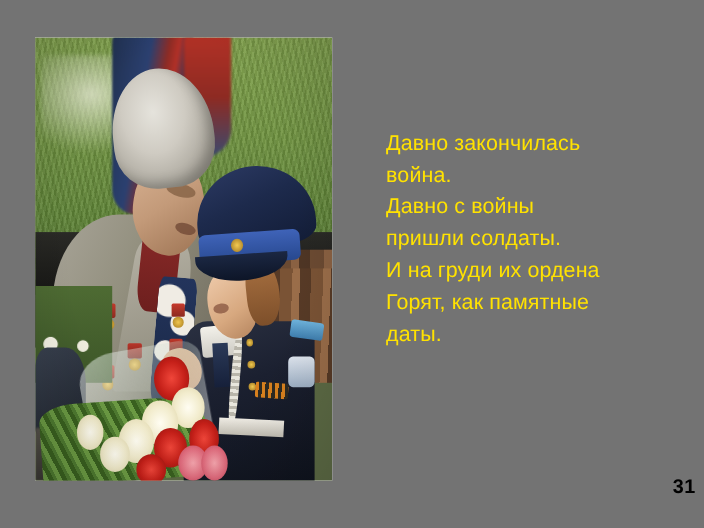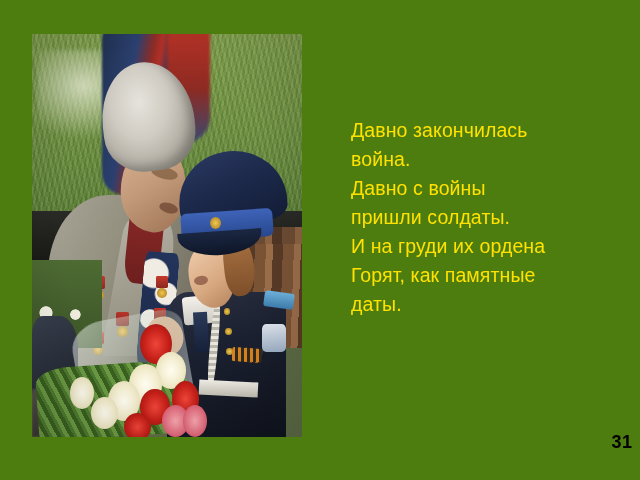--- a/index.html
+++ b/index.html
@@ -3,21 +3,21 @@
 <meta charset="utf-8">
 <style>
   html,body{margin:0;padding:0;}
   body{
     width:640px;height:480px;
     background:#A3301B;
     font-family:"Liberation Sans", sans-serif;
     overflow:hidden;
     position:relative;
   }
-  .slide{position:absolute;inset:0;background:#4d7c0f;}
+  .slide{position:absolute;inset:0;background:#737373;}
 
   
   .photo-frame{
     position:absolute;left:32px;top:34px;width:270px;height:403px;
     background:#ffffff;
     overflow:hidden;
   }
   .photo{
     position:absolute;inset:0;
     overflow:hidden;

